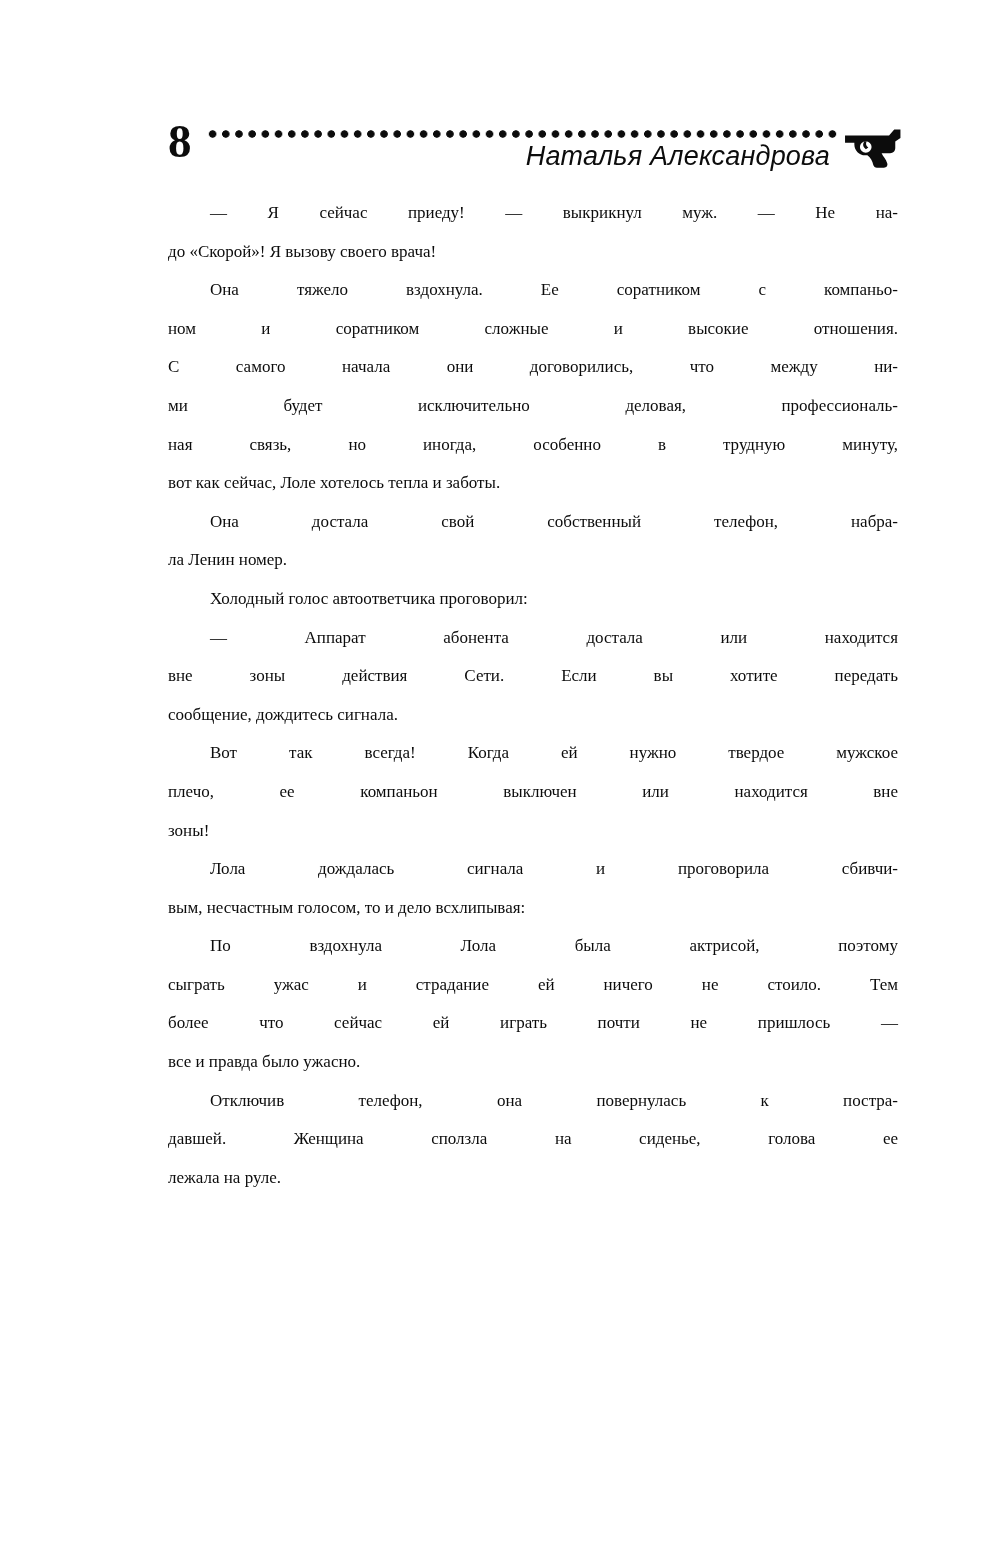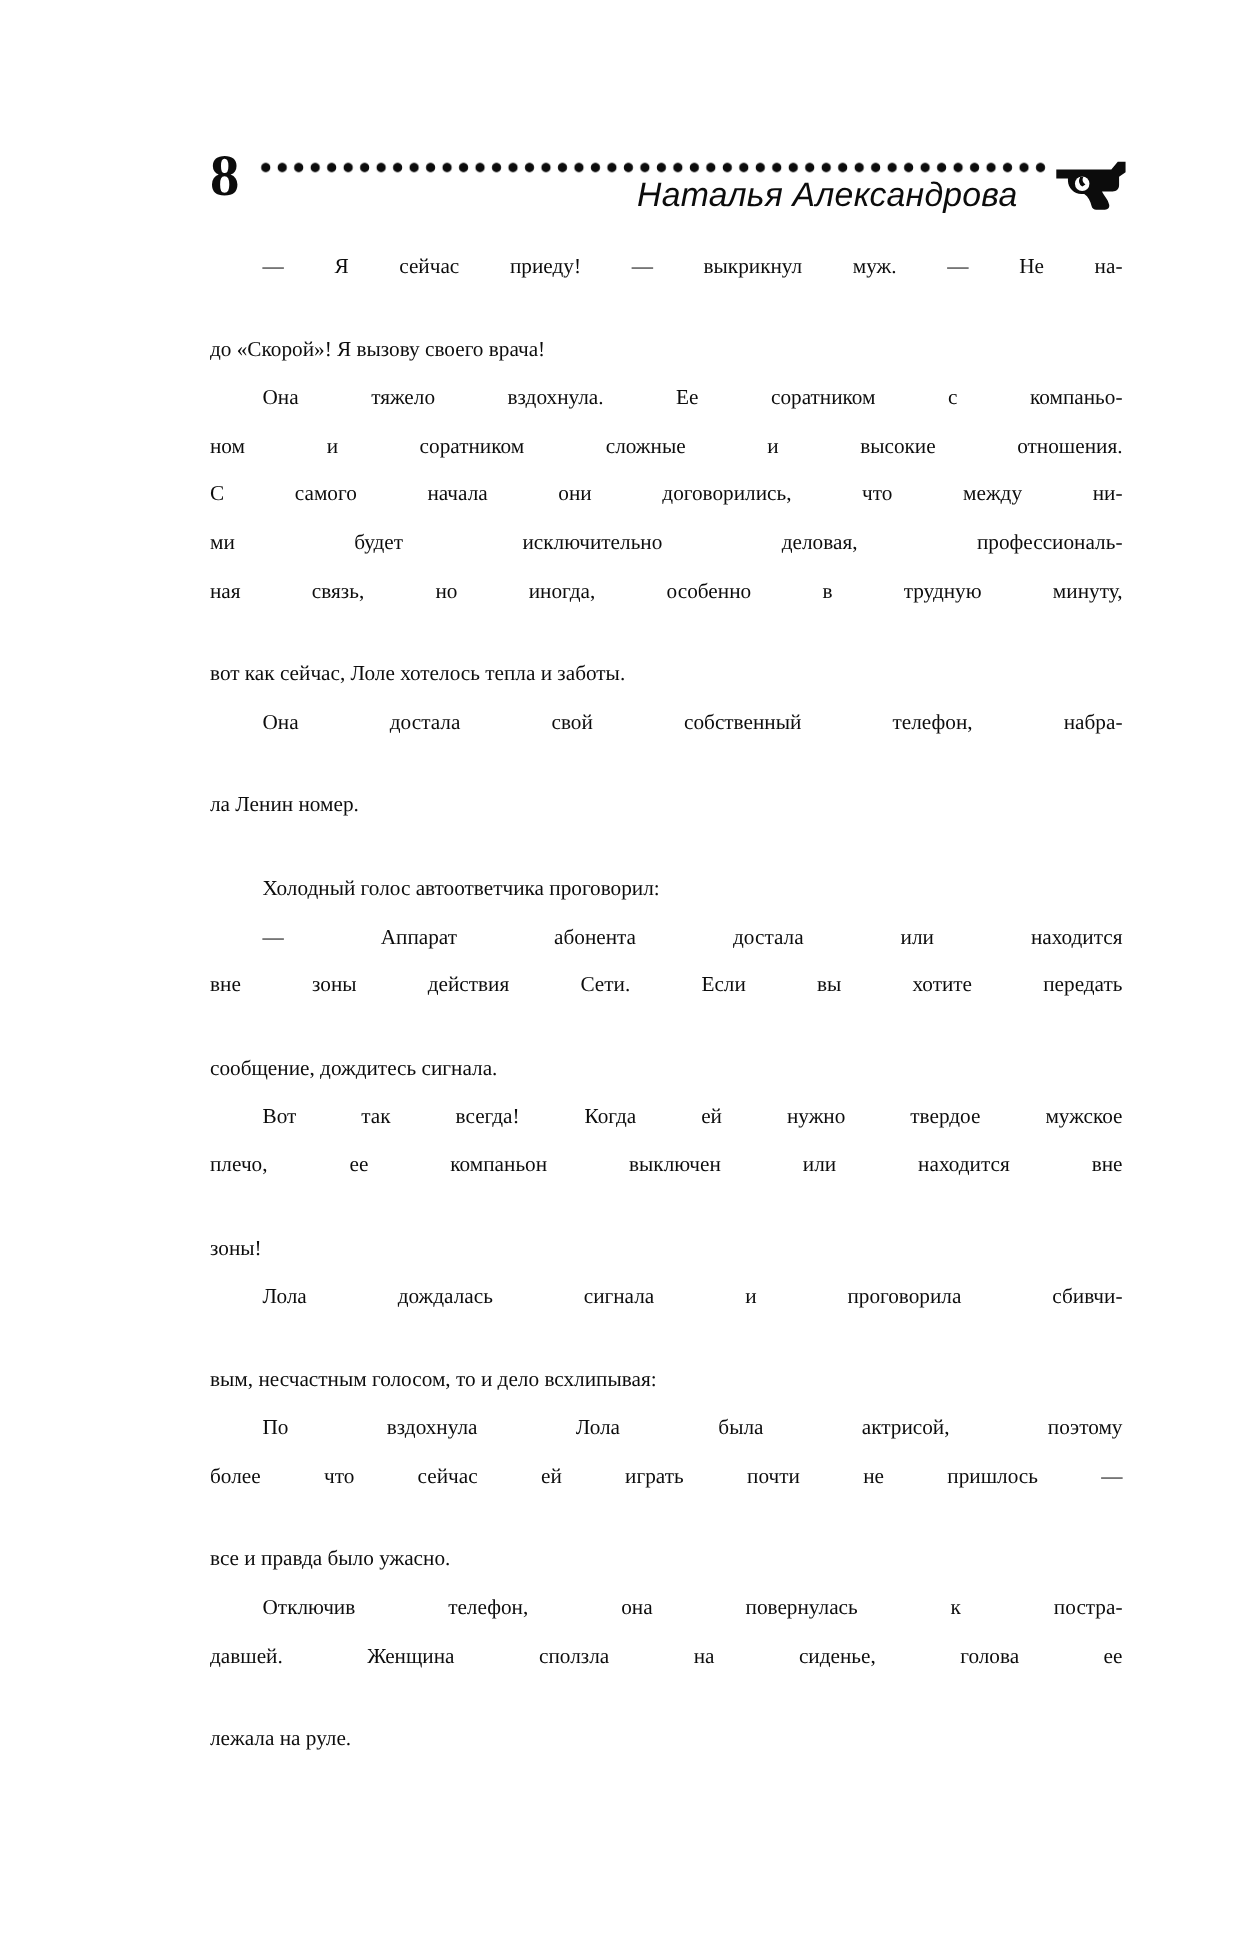--- a/index.html
+++ b/index.html
@@ -43,21 +43,21 @@
     top:11px;
     width:634px;
     height:14px;
     background-image:radial-gradient(circle, var(--ink) 3.4px, transparent 4px);
     background-size:13.2px 14px;
     background-repeat:repeat-x;
     background-position:left center;
   }
   .author-line{
     position:absolute;
-    right:94px;
+    right:78px;
     top:24px;
     font-family:"Liberation Sans", sans-serif;
     font-style:italic;
     font-size:27px;
     line-height:1.2;
     letter-spacing:.2px;
     white-space:nowrap;
   }
   .pistol{
     position:absolute;
@@ -75,21 +75,21 @@
     font-size:17px;
     line-height:38.6px;
   }
   .para{margin:0;padding:0;}
   .line{
     text-align:justify;
     text-align-last:justify;
     white-space:normal;
   }
   .line.first{text-indent:42px;}
-  .line.last{text-align-last:left;margin-top:28px;}
+  .line.last{text-align-last:left;}
 </style>
 </head>
 <body>
 
 <div class="page">
 
   <div class="running-head">
     <div class="page-num">8</div>
 
     <div class="dot-rule"></div>
@@ -140,20 +140,21 @@
         <div class="line first">Вот так всегда! Когда ей нужно твердое мужское</div>
         <div class="line">плечо, ее компаньон выключен или находится вне</div>
         <div class="line last">зоны!</div>
       </div>
       <div class="para">
         <div class="line first">Лола дождалась сигнала и проговорила сбивчи-</div>
         <div class="line last">вым, несчастным голосом, то и дело всхлипывая:</div>
       </div>
       <div class="para">
         <div class="line first">По вздохнула Лола была актрисой, поэтому</div>
+        <div class="line">сыграть ужас и страдание ей ничего не стоило. Тем</div>
         <div class="line">более что сейчас ей играть почти не пришлось —</div>
         <div class="line last">все и правда было ужасно.</div>
       </div>
       <div class="para">
         <div class="line first">Отключив телефон, она повернулась к постра-</div>
         <div class="line">давшей. Женщина сползла на сиденье, голова ее</div>
         <div class="line last">лежала на руле.</div>
       </div>
     </main>
 

